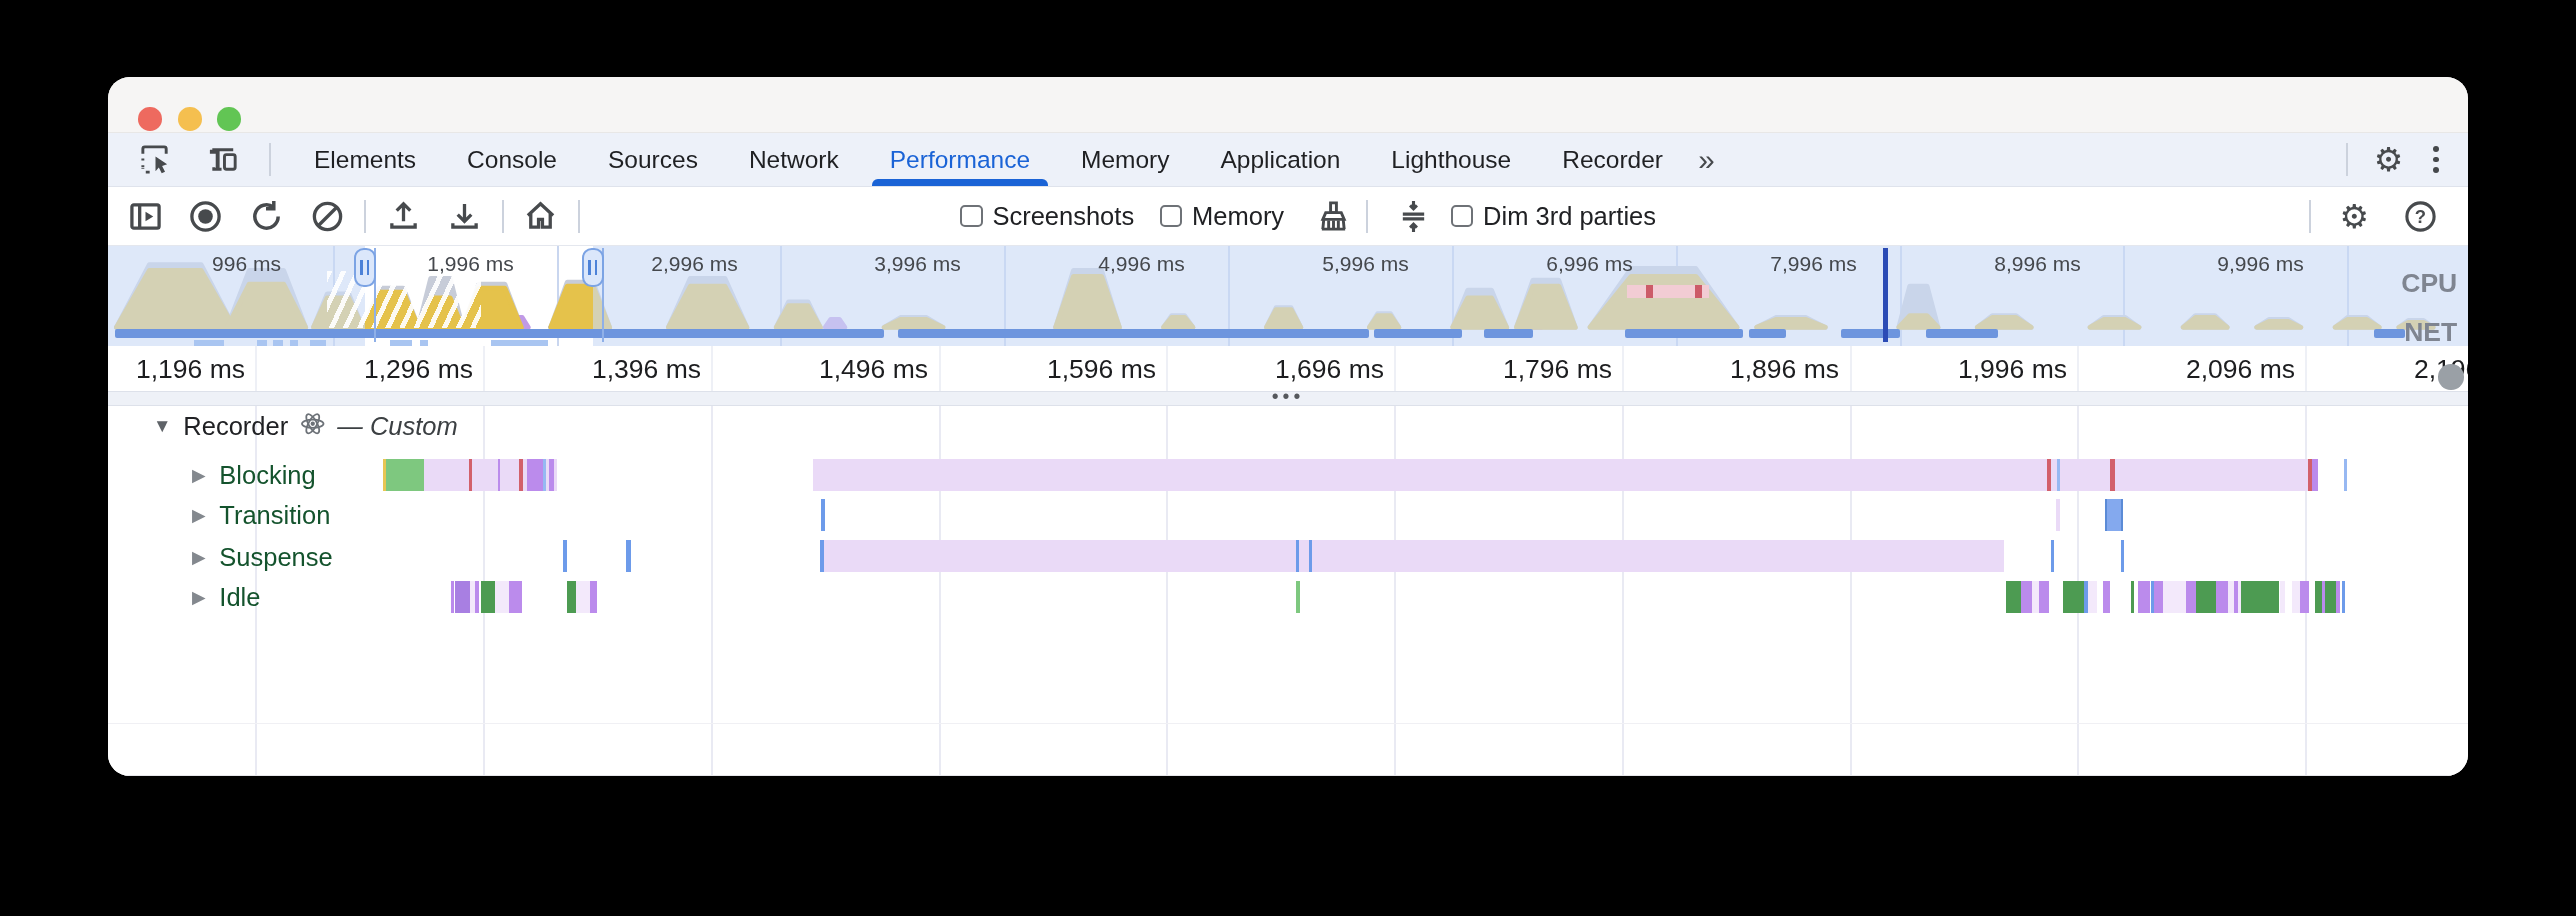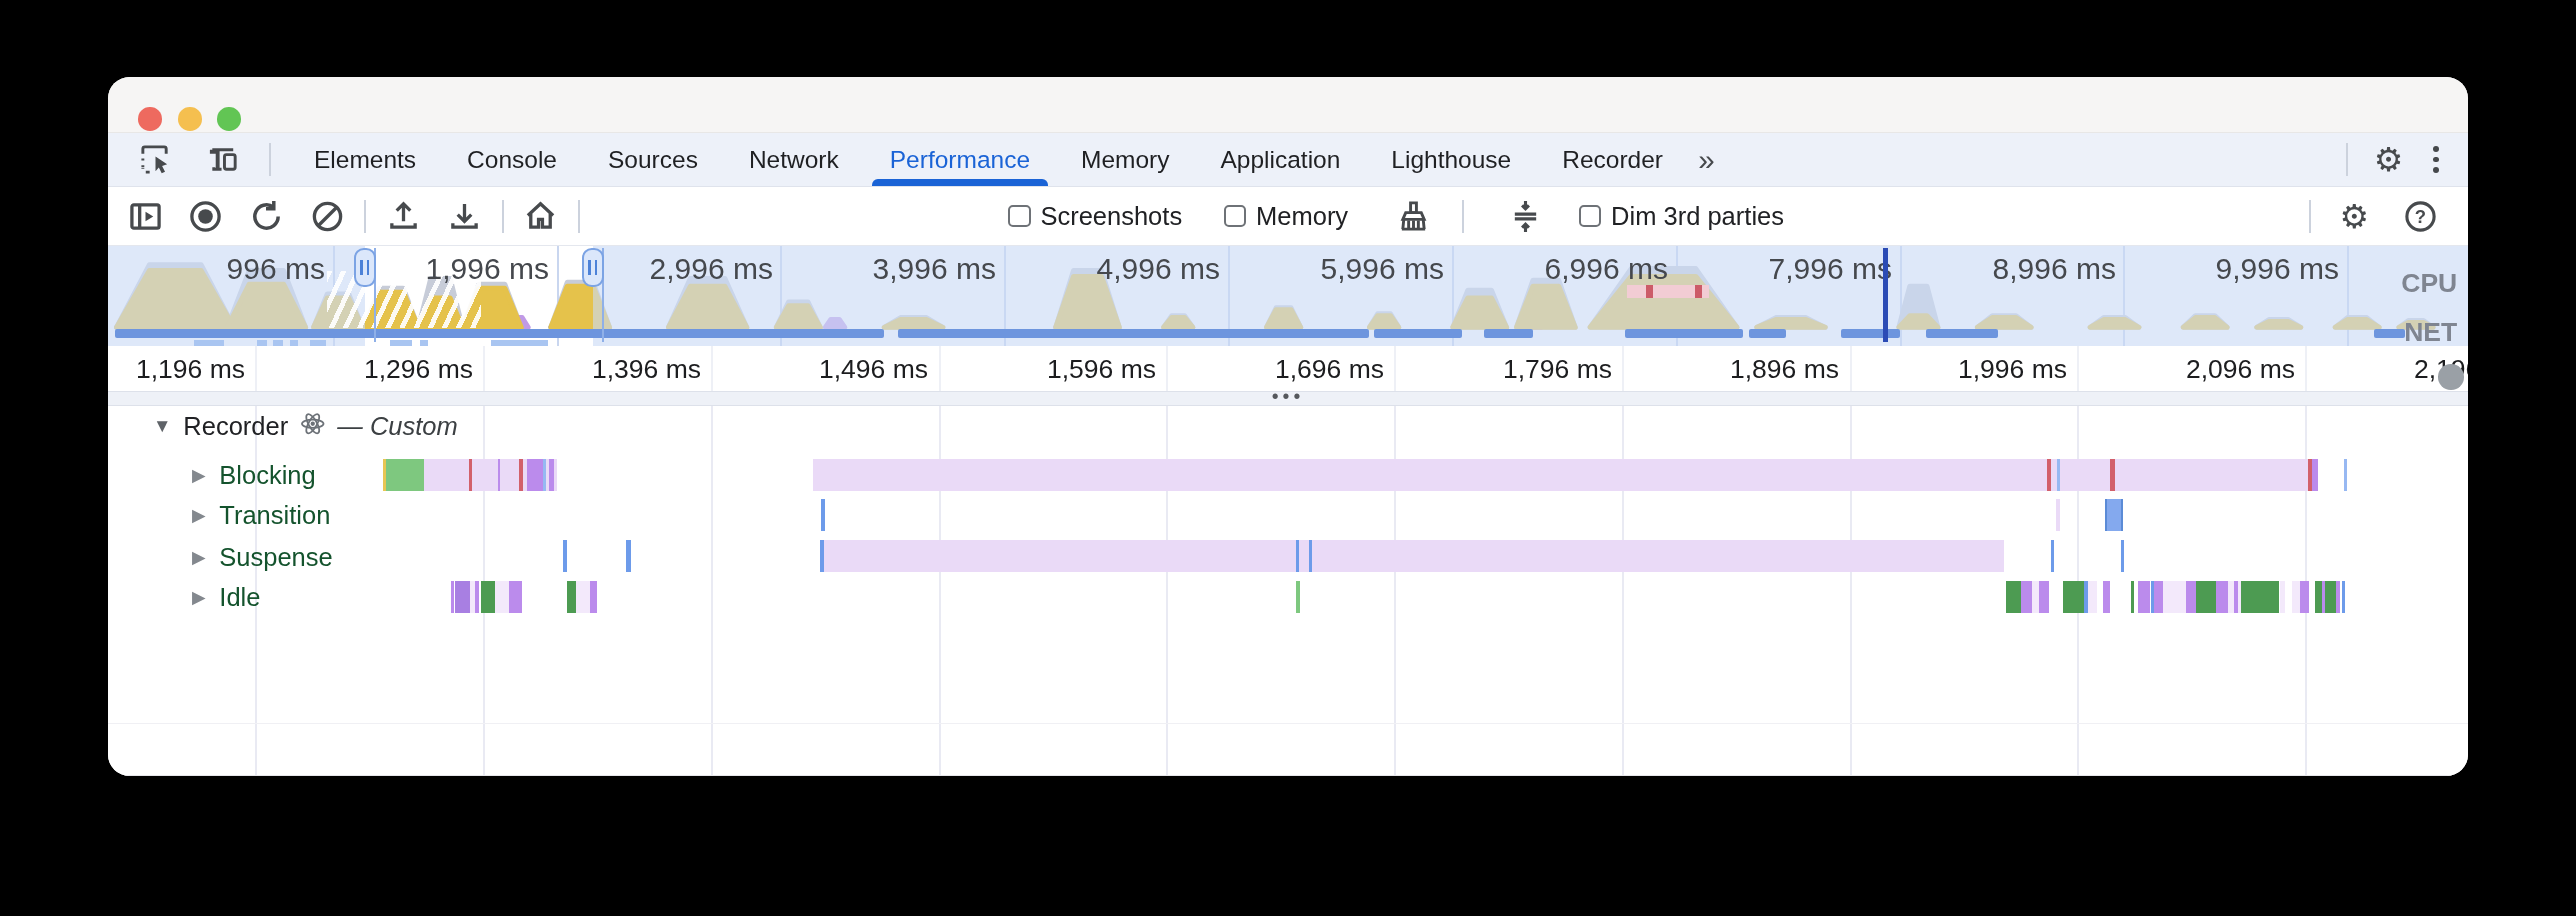--- a/index.html
+++ b/index.html
@@ -30,21 +30,21 @@
   
   .toolbar { position:absolute; left:0; top:110px; width:100%; height:59px; background:#fff; border-bottom:1px solid #e4e7ee; }
   .toolbar .group { position:absolute; top:0; height:100%; display:flex; align-items:center; }
   .tbtn { display:flex; align-items:center; justify-content:center; width:47px; height:47px; }
   .cbrow { display:flex; align-items:center; gap:9.8px; margin-right:25.5px; }
   .cb { width:22.6px; height:22.6px; border:2.5px solid #6e7277; border-radius:4.9px; background:#fff; }
   .cblabel { font-size:25.5px; color:#202124; white-space:nowrap; }
   
   .overview { position:absolute; left:0; top:169px; width:100%; height:100px; background:#fff; overflow:hidden; }
   .ov-grid { position:absolute; top:0; width:2px; height:100%; background:#c9d6ef; }
-  .ov-label { position:absolute; top:5.9px; width:157px; text-align:right; font-size:30px; color:#45484d; }
+  .ov-label { position:absolute; top:5.9px; width:157px; text-align:center; font-size:21px; color:#45484d; }
   .ov-tint { position:absolute; top:0; height:100%; background:rgba(201,218,246,.62); }
   .hatch { position:absolute; left:219px; top:24.5px; width:154px; height:57px;
     background:repeating-linear-gradient(115deg, rgba(255,255,255,.92) 0 4.9px, rgba(255,255,255,0) 4.9px 12.8px); }
   .candystripe { position:absolute; left:1519px; top:39px; width:82px; height:12.8px; background:#f2ccd4; }
   .candystripe i { position:absolute; top:0; height:100%; width:6.9px; background:#cc5b68; }
   .netbar { position:absolute; top:83px; height:8.8px; background:#6d95de; border-radius:2px; }
   .nettick { position:absolute; top:94px; height:5.9px; background:#a9c5f1; }
   .handle-line { position:absolute; top:2px; width:2px; height:94px; background:#8fb0e8; }
   .handle { position:absolute; top:2px; width:21.6px; height:39px; background:#dbe7fb; border:2px solid #7ba3e4; border-radius:9.8px;
             display:flex; align-items:center; justify-content:center; gap:3.9px; }
@@ -197,21 +197,21 @@
         <svg width="35" height="35" viewBox="0 0 36 36">
             <g stroke="#474a4d" stroke-width="3.4" fill="none">
               <path d="M5 17 L18 5 31 17"></path>
               <path d="M8 15 v14 h8 v-8 h4 v8 h8 V15"></path>
             </g>
           </svg>
       </span>
       <span class="vdiv"></span>
     </div>
 
-    <div class="group" style="left:900px; gap:16px;">
+    <div class="group" style="left:852px; gap:0;">
       <div class="cbrow">
         <span class="cb"></span>
         <span class="cblabel">Screenshots</span>
       </div>
       <div class="cbrow">
         <span class="cb"></span>
         <span class="cblabel">Memory</span>
       </div>
       <span class="tbtn" style="margin-right:9.8px;">
         <svg width="33" height="33" viewBox="0 0 34 34">

